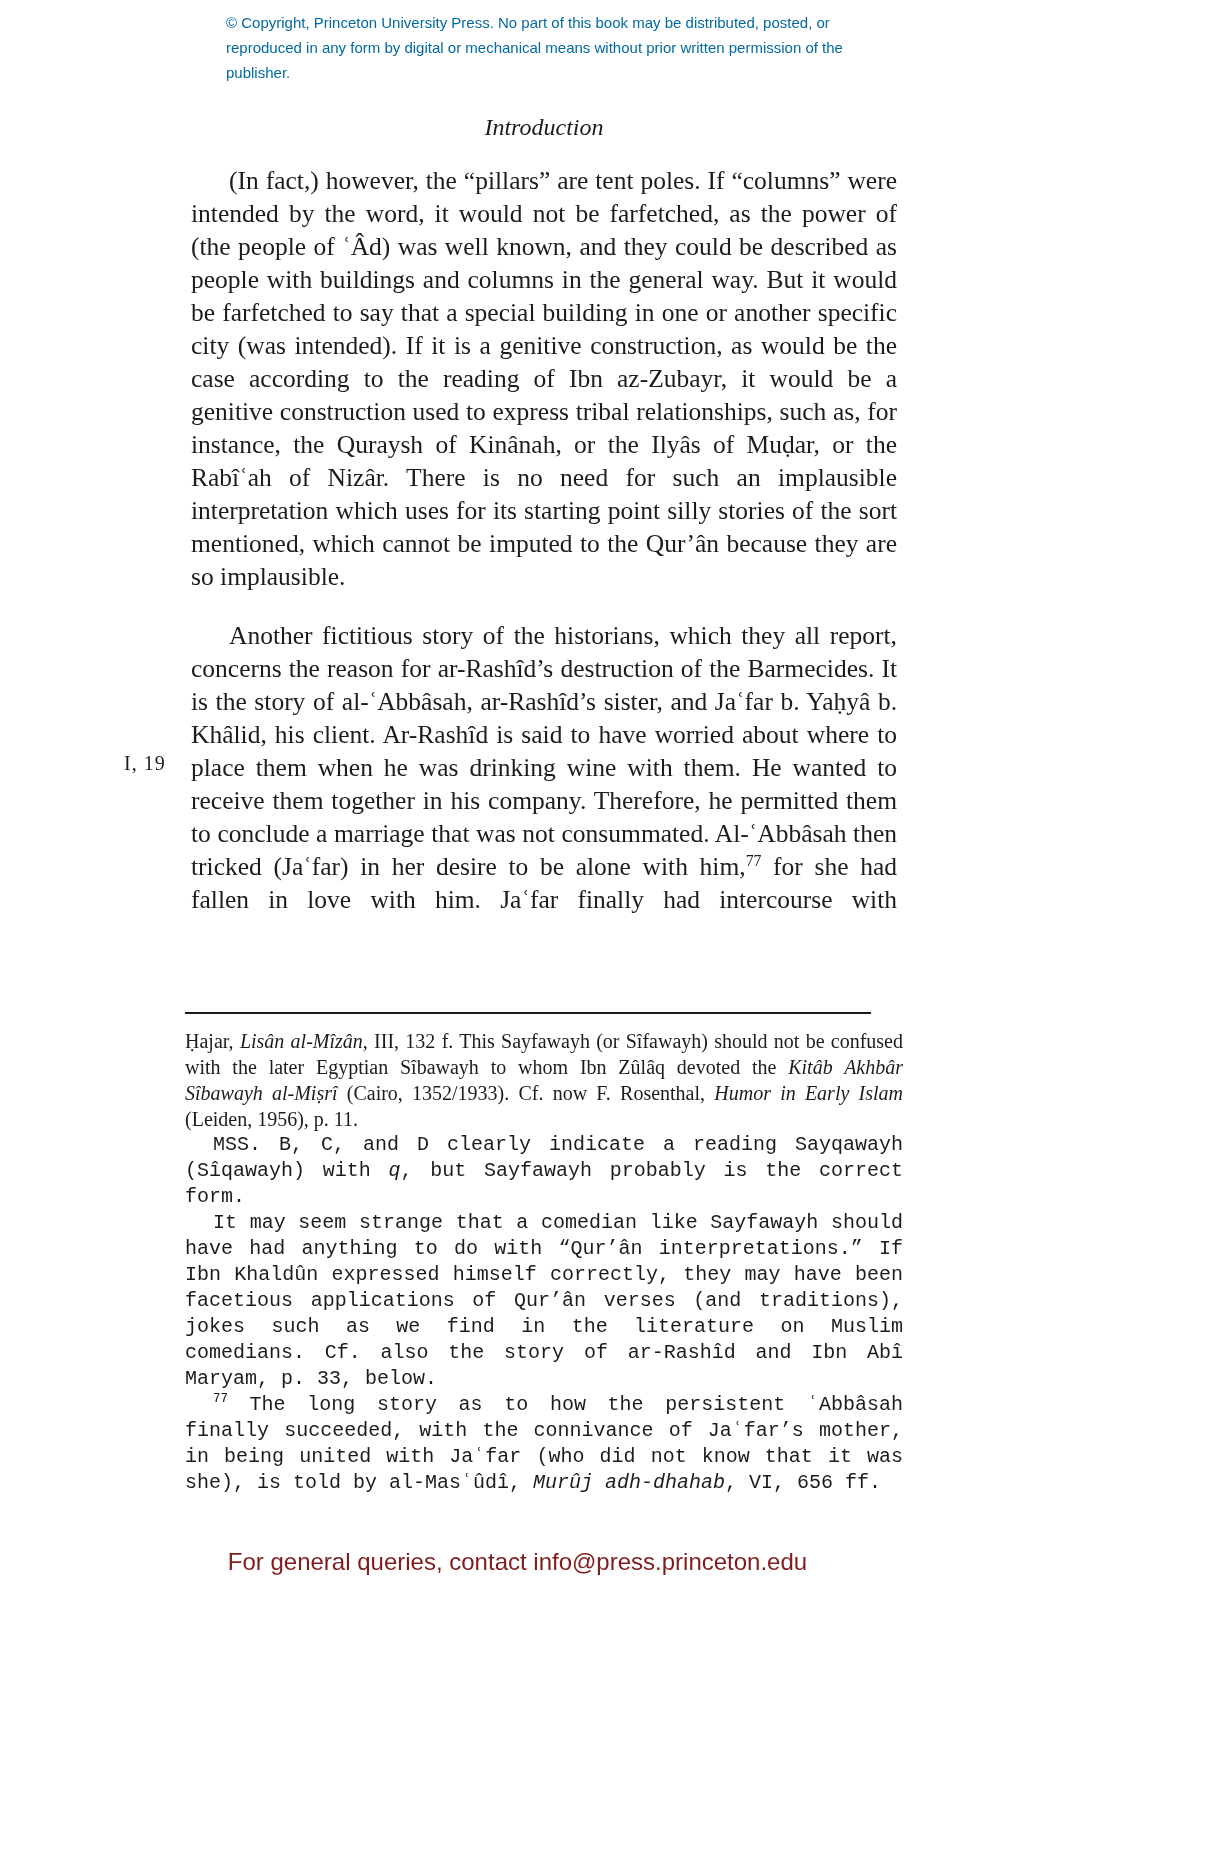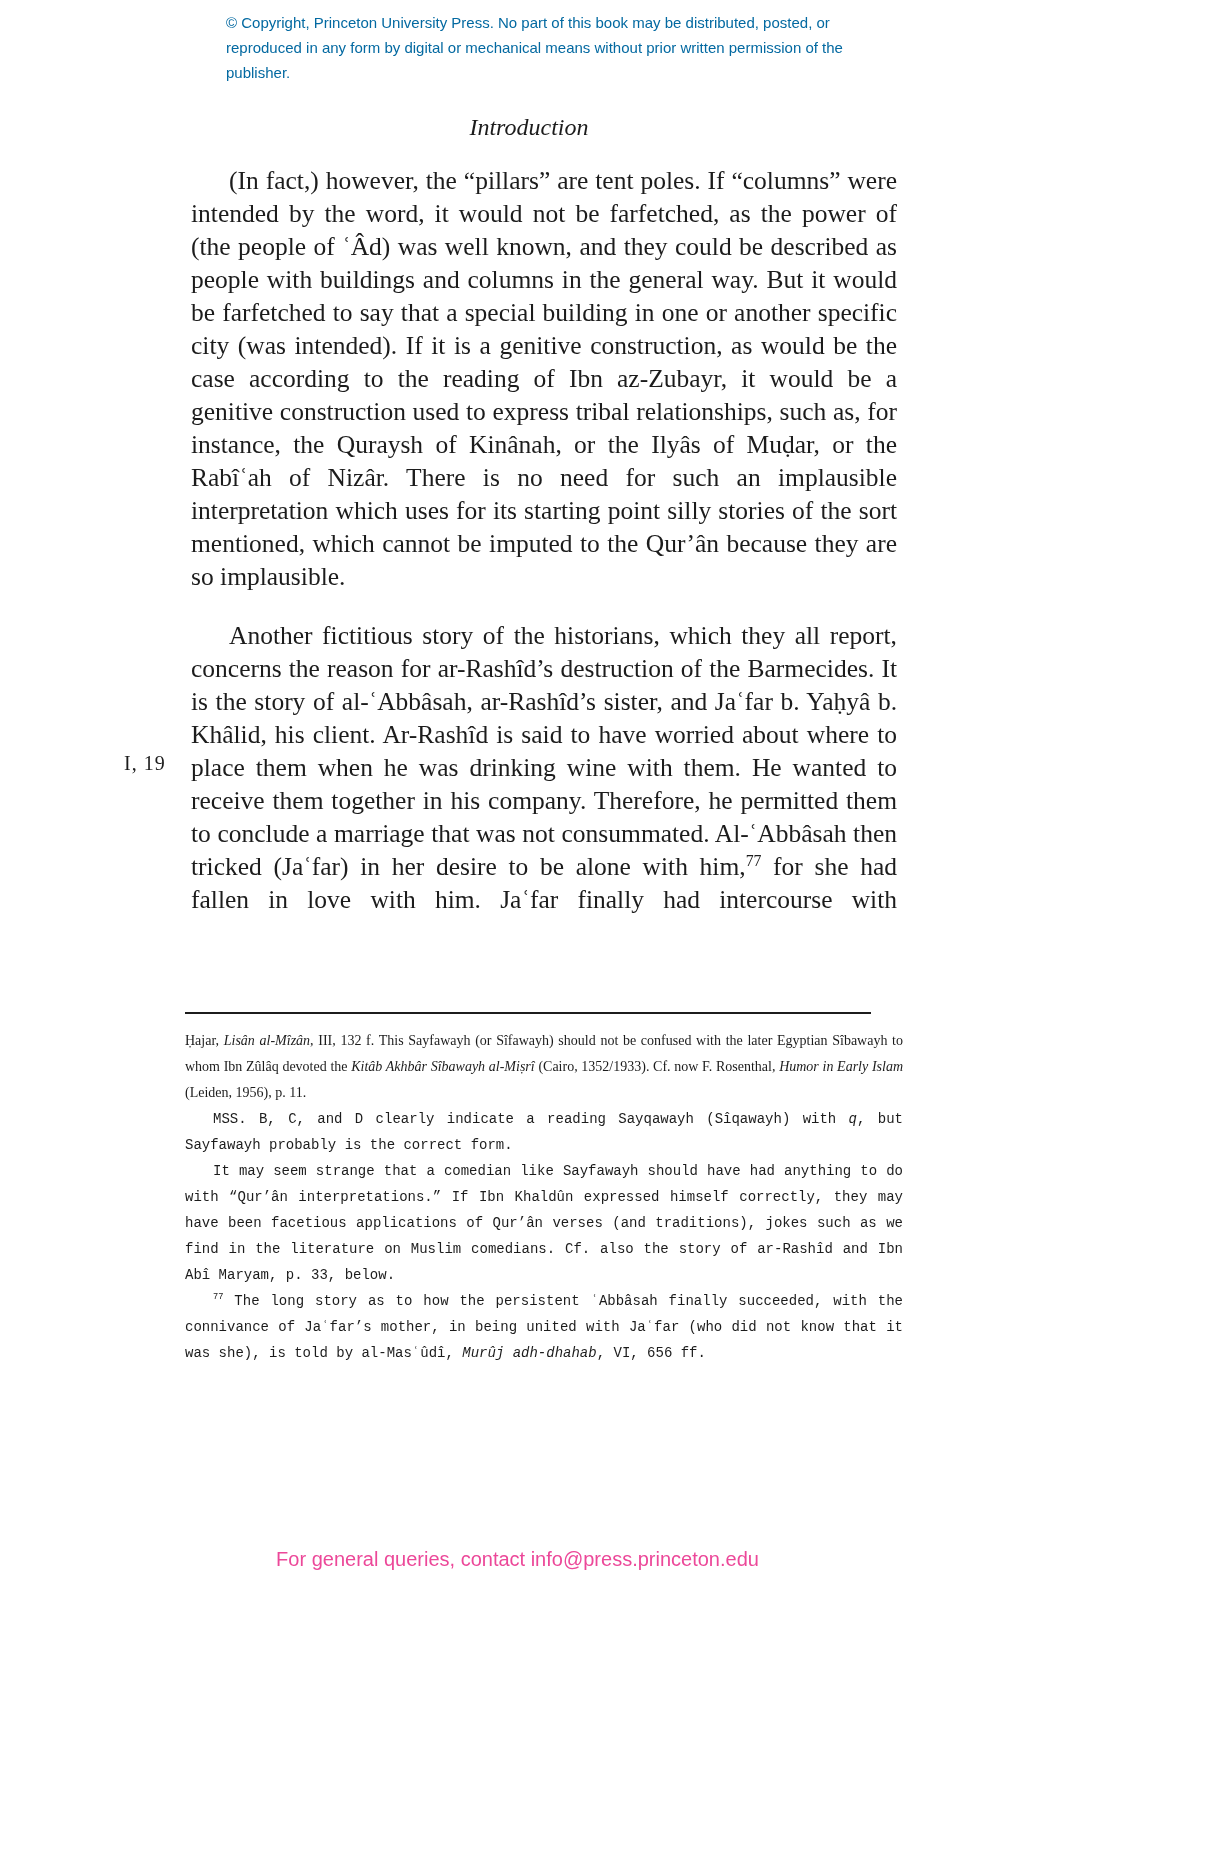--- a/index.html
+++ b/index.html
@@ -21,21 +21,21 @@
     left: 226px;
     top: 10px;
     width: 625px;
     font-family: "Liberation Sans", sans-serif;
     font-size: 15px;
     line-height: 25px;
     color: #0369a1;
   }
   .running-head {
     position: absolute;
-    left: 170px;
+    left: 185px;
     top: 114px;
     width: 718px;
     text-align: center;
     font-style: italic;
     font-size: 24px;
   }
   .margin-note {
     position: absolute;
     left: 124px;
     top: 752px;
@@ -66,21 +66,21 @@
     top: 1012px;
     width: 686px;
     height: 2px;
     background: #1c1c1c;
   }
   .footnotes {
     position: absolute;
     left: 185px;
     top: 1028px;
     width: 718px;
-    font-size: 14px;
+    font-size: 20px;
     line-height: 26px;
     text-align: justify;
   }
   .fn { margin: 0; }
   .fn.indent-fn { text-indent: 28px; font-family: Liberation Mono, monospace; }
   .page-number {
     position: absolute;
     left: 185px;
     top: 1418px;
     width: 718px;
@@ -88,22 +88,22 @@
     font-size: 22px;
     letter-spacing: 1px;
   }
   .footer {
     position: absolute;
     left: 0;
     top: 1548px;
     width: 1035px;
     text-align: center;
     font-family: "Liberation Sans", sans-serif;
-    font-size: 20px;
-    color: #ec4899;
+    font-size: 24px;
+    color: #7f1d1d;
   }
 </style>
 </head>
 <body>
 
 <div class="page">
 
   <div class="copyright">© Copyright, Princeton University Press. No part of this book may be distributed, posted, or reproduced in any form by digital or mechanical means without prior written permission of the publisher.</div>
 
   <div class="running-head">Introduction</div>

